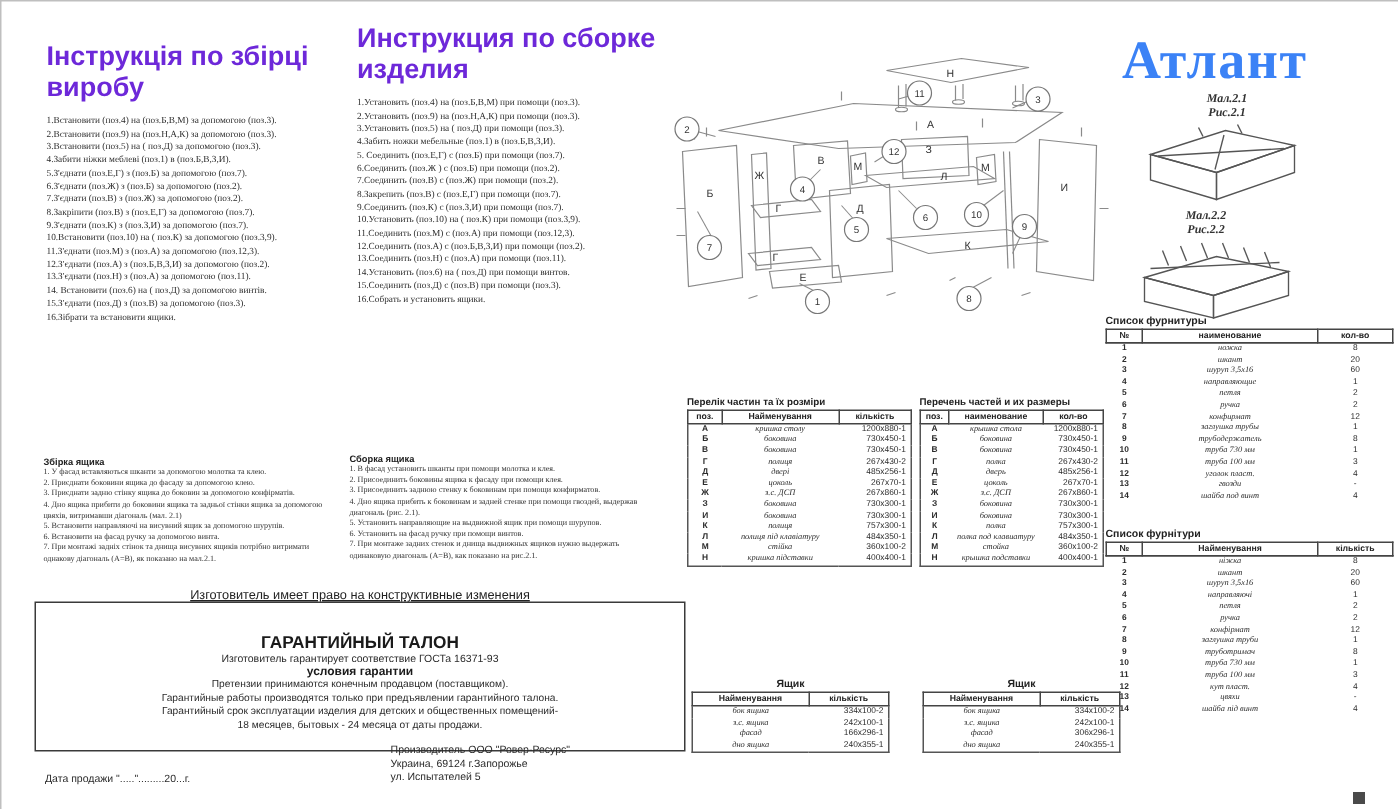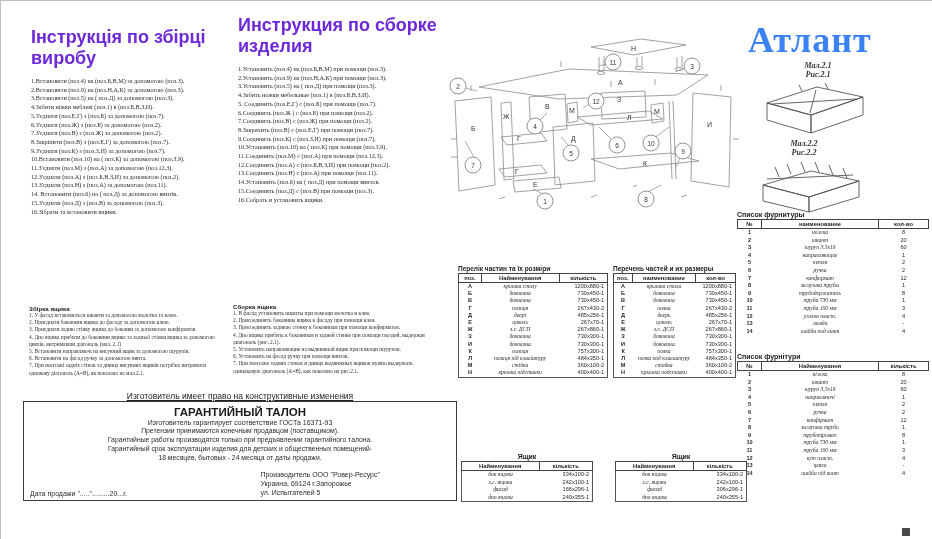--- a/index.html
+++ b/index.html
@@ -42,21 +42,21 @@
   .drawer-tbl td:nth-child(2){text-align:right;padding-right:3px;width:48px;}
   .drawer-title{text-align:center;font-size:7px;font-weight:bold;margin-bottom:1px;color:#222;}
 
   
   .smalltext h2{margin:0;font-size:6.2px;font-weight:bold;color:#222;}
   .smalltext .lines div{font-family:"Liberation Serif",serif;font-size:5.4px;line-height:7.2px;color:#333;}
   .smalltext .lines div{white-space:normal;}
 
   
   .warranty-notice{font-size:8.5px;font-weight:normal;text-decoration:underline;text-align:center;color:#222;}
-  .warranty-box{border:1.5px solid #3a3a3a;box-sizing:border-box;padding:4px 6px;}
+  .warranty-box{border:1.5px solid #3a3a3a;box-sizing:border-box;padding:21px 6px;}
   .warranty-box .w-title{text-align:center;font-size:11.5px;font-weight:bold;color:#1a1a1a;}
   .warranty-box .w-gost{text-align:center;font-size:7px;margin-top:1px;color:#2b2b2b;}
   .warranty-box .w-sub{text-align:center;font-size:8px;font-weight:bold;color:#1a1a1a;}
   .warranty-box .w-lines div{text-align:center;font-size:6.8px;line-height:9px;color:#2b2b2b;}
   .w-bottom{display:flex;justify-content:space-between;margin-top:8px;}
   .w-date{font-size:7px;color:#2b2b2b;align-self:flex-end;}
   .w-producer div{font-size:7px;line-height:9px;color:#2b2b2b;}
   .w-producer{margin-right:70px;}
 
   svg{display:block;}
@@ -626,20 +626,21 @@
         <div>5. Установить направляющие на выдвижной ящик при помощи шурупов.</div>
         <div>6. Установить на фасад ручку при помощи винтов.</div>
         <div>7. При монтаже задних стенок и днища выдвижных ящиков нужно выдержать одинаковую диагональ (А=В), как показано на рис.2.1.</div>
       </div>
   </section>
 
   <div class="abs warranty-notice" style="left:22px;top:390px;width:434px;">Изготовитель имеет право на конструктивные изменения</div>
   <div class="abs warranty-box" style="left:22px;top:400px;width:434px;height:100px;">
     <div class="w-title">ГАРАНТИЙНЫЙ ТАЛОН</div>
     <div class="w-gost">Изготовитель гарантирует соответствие ГОСТа 16371-93</div>
+    <div class="w-sub">условия гарантии</div>
     <div class="w-lines">
         <div>Претензии принимаются конечным продавцом (поставщиком).</div>
         <div>Гарантийные работы производятся только при предъявлении гарантийного талона.</div>
         <div>Гарантийный срок эксплуатации изделия для детских и общественных помещений-</div>
         <div>18 месяцев, бытовых - 24 месяца от даты продажи.</div>
       </div>
     <div class="w-bottom">
       <div class="w-date">Дата продажи ".....".........20...г.</div>
       <div class="w-producer">
           <div>Производитель ООО "Ровер-Ресурс"</div>

